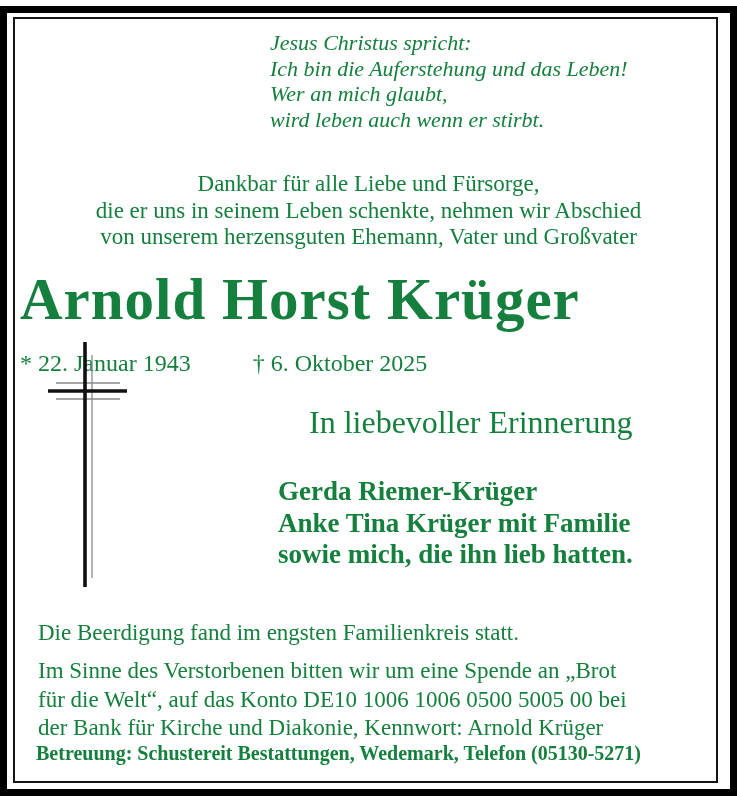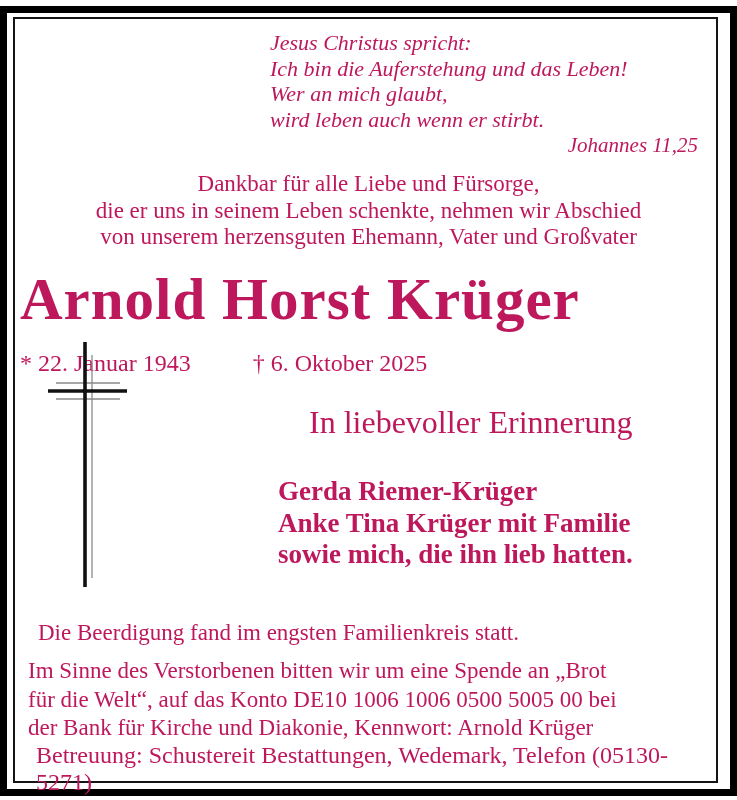--- a/index.html
+++ b/index.html
@@ -2,21 +2,21 @@
 <html lang="de"><head>
 <meta charset="utf-8">
 <style>
   html, body { margin: 0; padding: 0; background: #ffffff; }
   .page {
     position: relative;
     width: 737px;
     height: 800px;
     background: #ffffff;
     font-family: "Liberation Serif", "DejaVu Serif", serif;
-    color: #be185d;
+    color: #15803d;
     overflow: hidden;
   }
   .frame-outer {
     position: absolute;
     left: 0; top: 6px; right: 0; bottom: 4px;
     border: 7px solid #000000;
   }
   .frame-inner {
     position: absolute;
     left: 13px; top: 17px; right: 19px; bottom: 17px;
@@ -68,43 +68,43 @@
     left: 278px; top: 476px;
     font-weight: bold;
     font-size: 27px;
     line-height: 31.5px;
   }
   .funeral-note {
     left: 38px; top: 620px; width: 660px;
     font-size: 23px;
   }
   .donation {
-    left: 28px; top: 657px; width: 668px;
+    left: 38px; top: 657px; width: 668px;
     font-size: 23px;
     line-height: 28.5px;
   }
   .care-note {
     left: 36px; top: 742px; width: 670px;
-    font-size: 24px;
+    font-size: 20px;
+    font-weight: bold;
   }
 </style>
 </head>
 <body>
 
 <div class="page">
 
   <div class="frame-outer"></div>
   <div class="frame-inner"></div>
 
   <div class="abs scripture pre">Jesus Christus spricht:
 Ich bin die Auferstehung und das Leben!
 Wer an mich glaubt,
 wird leben auch wenn er stirbt.</div>
 
-  <div class="abs scripture-ref">Johannes 11,25</div>
 
   <div class="abs tribute pre">Dankbar für alle Liebe und Fürsorge,
 die er uns in seinem Leben schenkte, nehmen wir Abschied
 von unserem herzensguten Ehemann, Vater und Großvater</div>
 
   <div class="abs deceased-name">Arnold Horst Krüger</div>
 
   <div class="abs dates">
     <span class="birth">* 22. Januar 1943</span>
     <span class="death">† 6. Oktober 2025</span>

